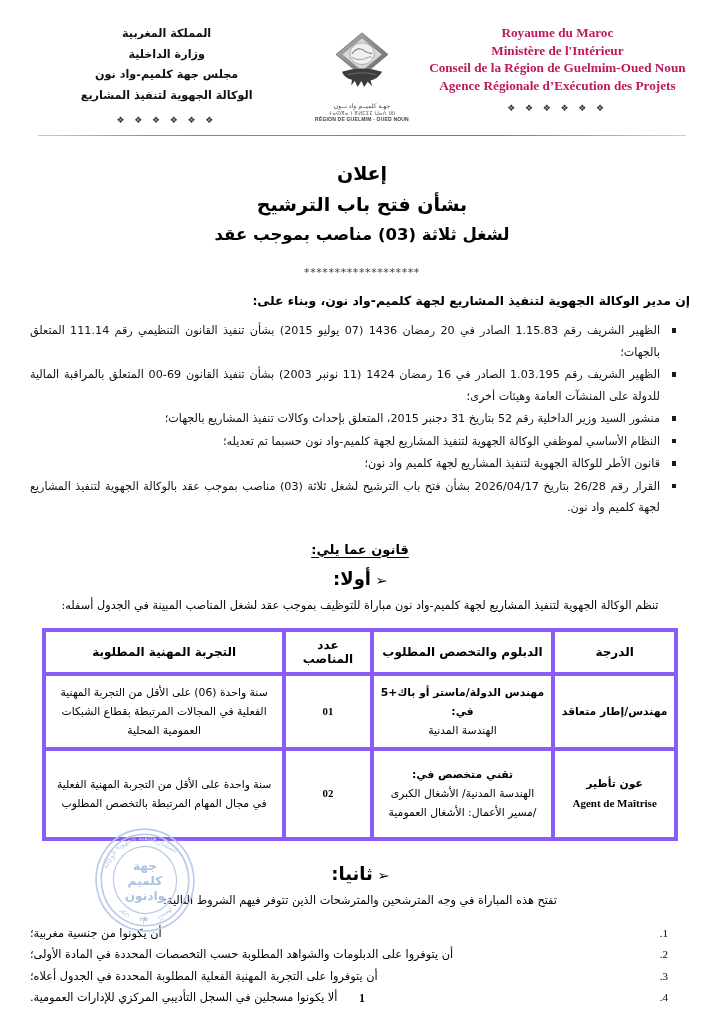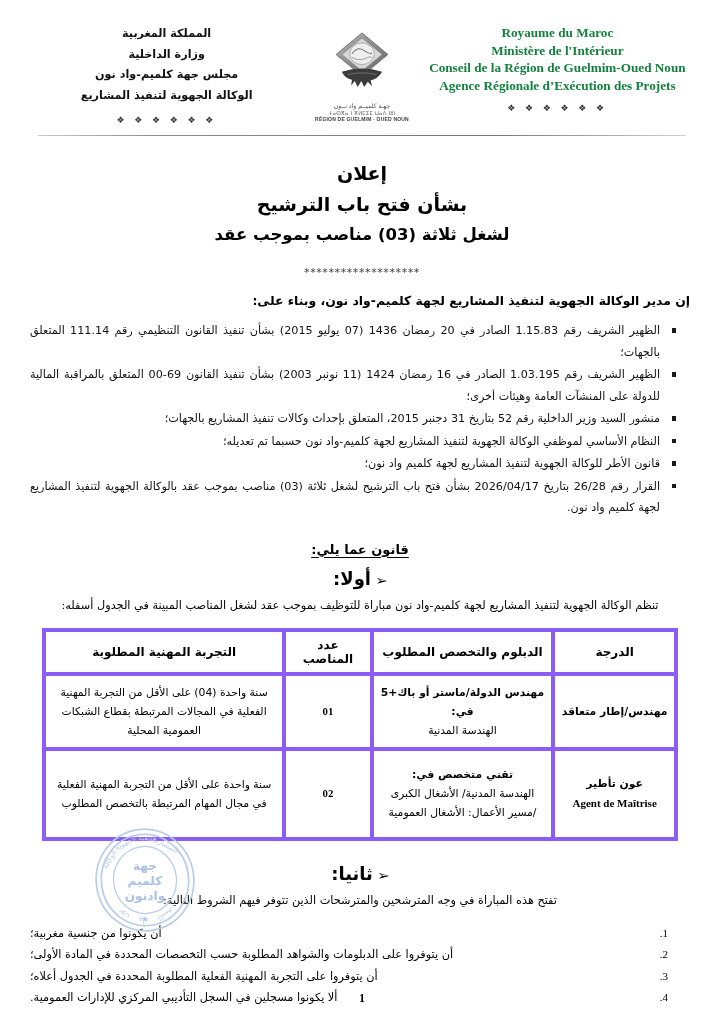--- a/index.html
+++ b/index.html
@@ -44,21 +44,21 @@
     letter-spacing: .2px;
     color: #111;
   }
   .hdr-ar div { white-space: nowrap; }
   .hdr-fr {
     direction: ltr;
     font-family: "Liberation Serif", "DejaVu Serif", serif;
     font-size: 13.2px;
     line-height: 17.5px;
     font-weight: bold;
-    color: #15803d;
+    color: #be185d;
   }
   .florets {
     margin-top: 9px;
     font-size: 9px;
     letter-spacing: 3.4px;
     color: #333;
   }
   .logo-col {
     width: 118px;
     display: flex;
@@ -365,21 +365,21 @@
         <tbody>
           <tr class="row1">
             <td class="grade">
               <span>مهندس/إطار متعاقد</span>
             </td>
             <td class="dip">
               <div class="hd">مهندس الدولة/ماستر أو باك+5 في:</div>
               <div>الهندسة المدنية</div>
             </td>
             <td class="count">01</td>
-            <td class="exp">سنة واحدة (04) على الأقل من التجربة المهنية الفعلية في المجالات المرتبطة بقطاع الشبكات العمومية المحلية</td>
+            <td class="exp">سنة واحدة (06) على الأقل من التجربة المهنية الفعلية في المجالات المرتبطة بقطاع الشبكات العمومية المحلية</td>
           </tr>
           <tr class="row2">
             <td class="grade">
               <span>عون تأطير</span>
               <span class="fr">Agent de Maîtrise</span>
             </td>
             <td class="dip">
               <div class="hd">تقني متخصص في:</div>
               <div>الهندسة المدنية/ الأشغال الكبرى</div>
               <div>/مسير الأعمال: الأشغال العمومية</div>

